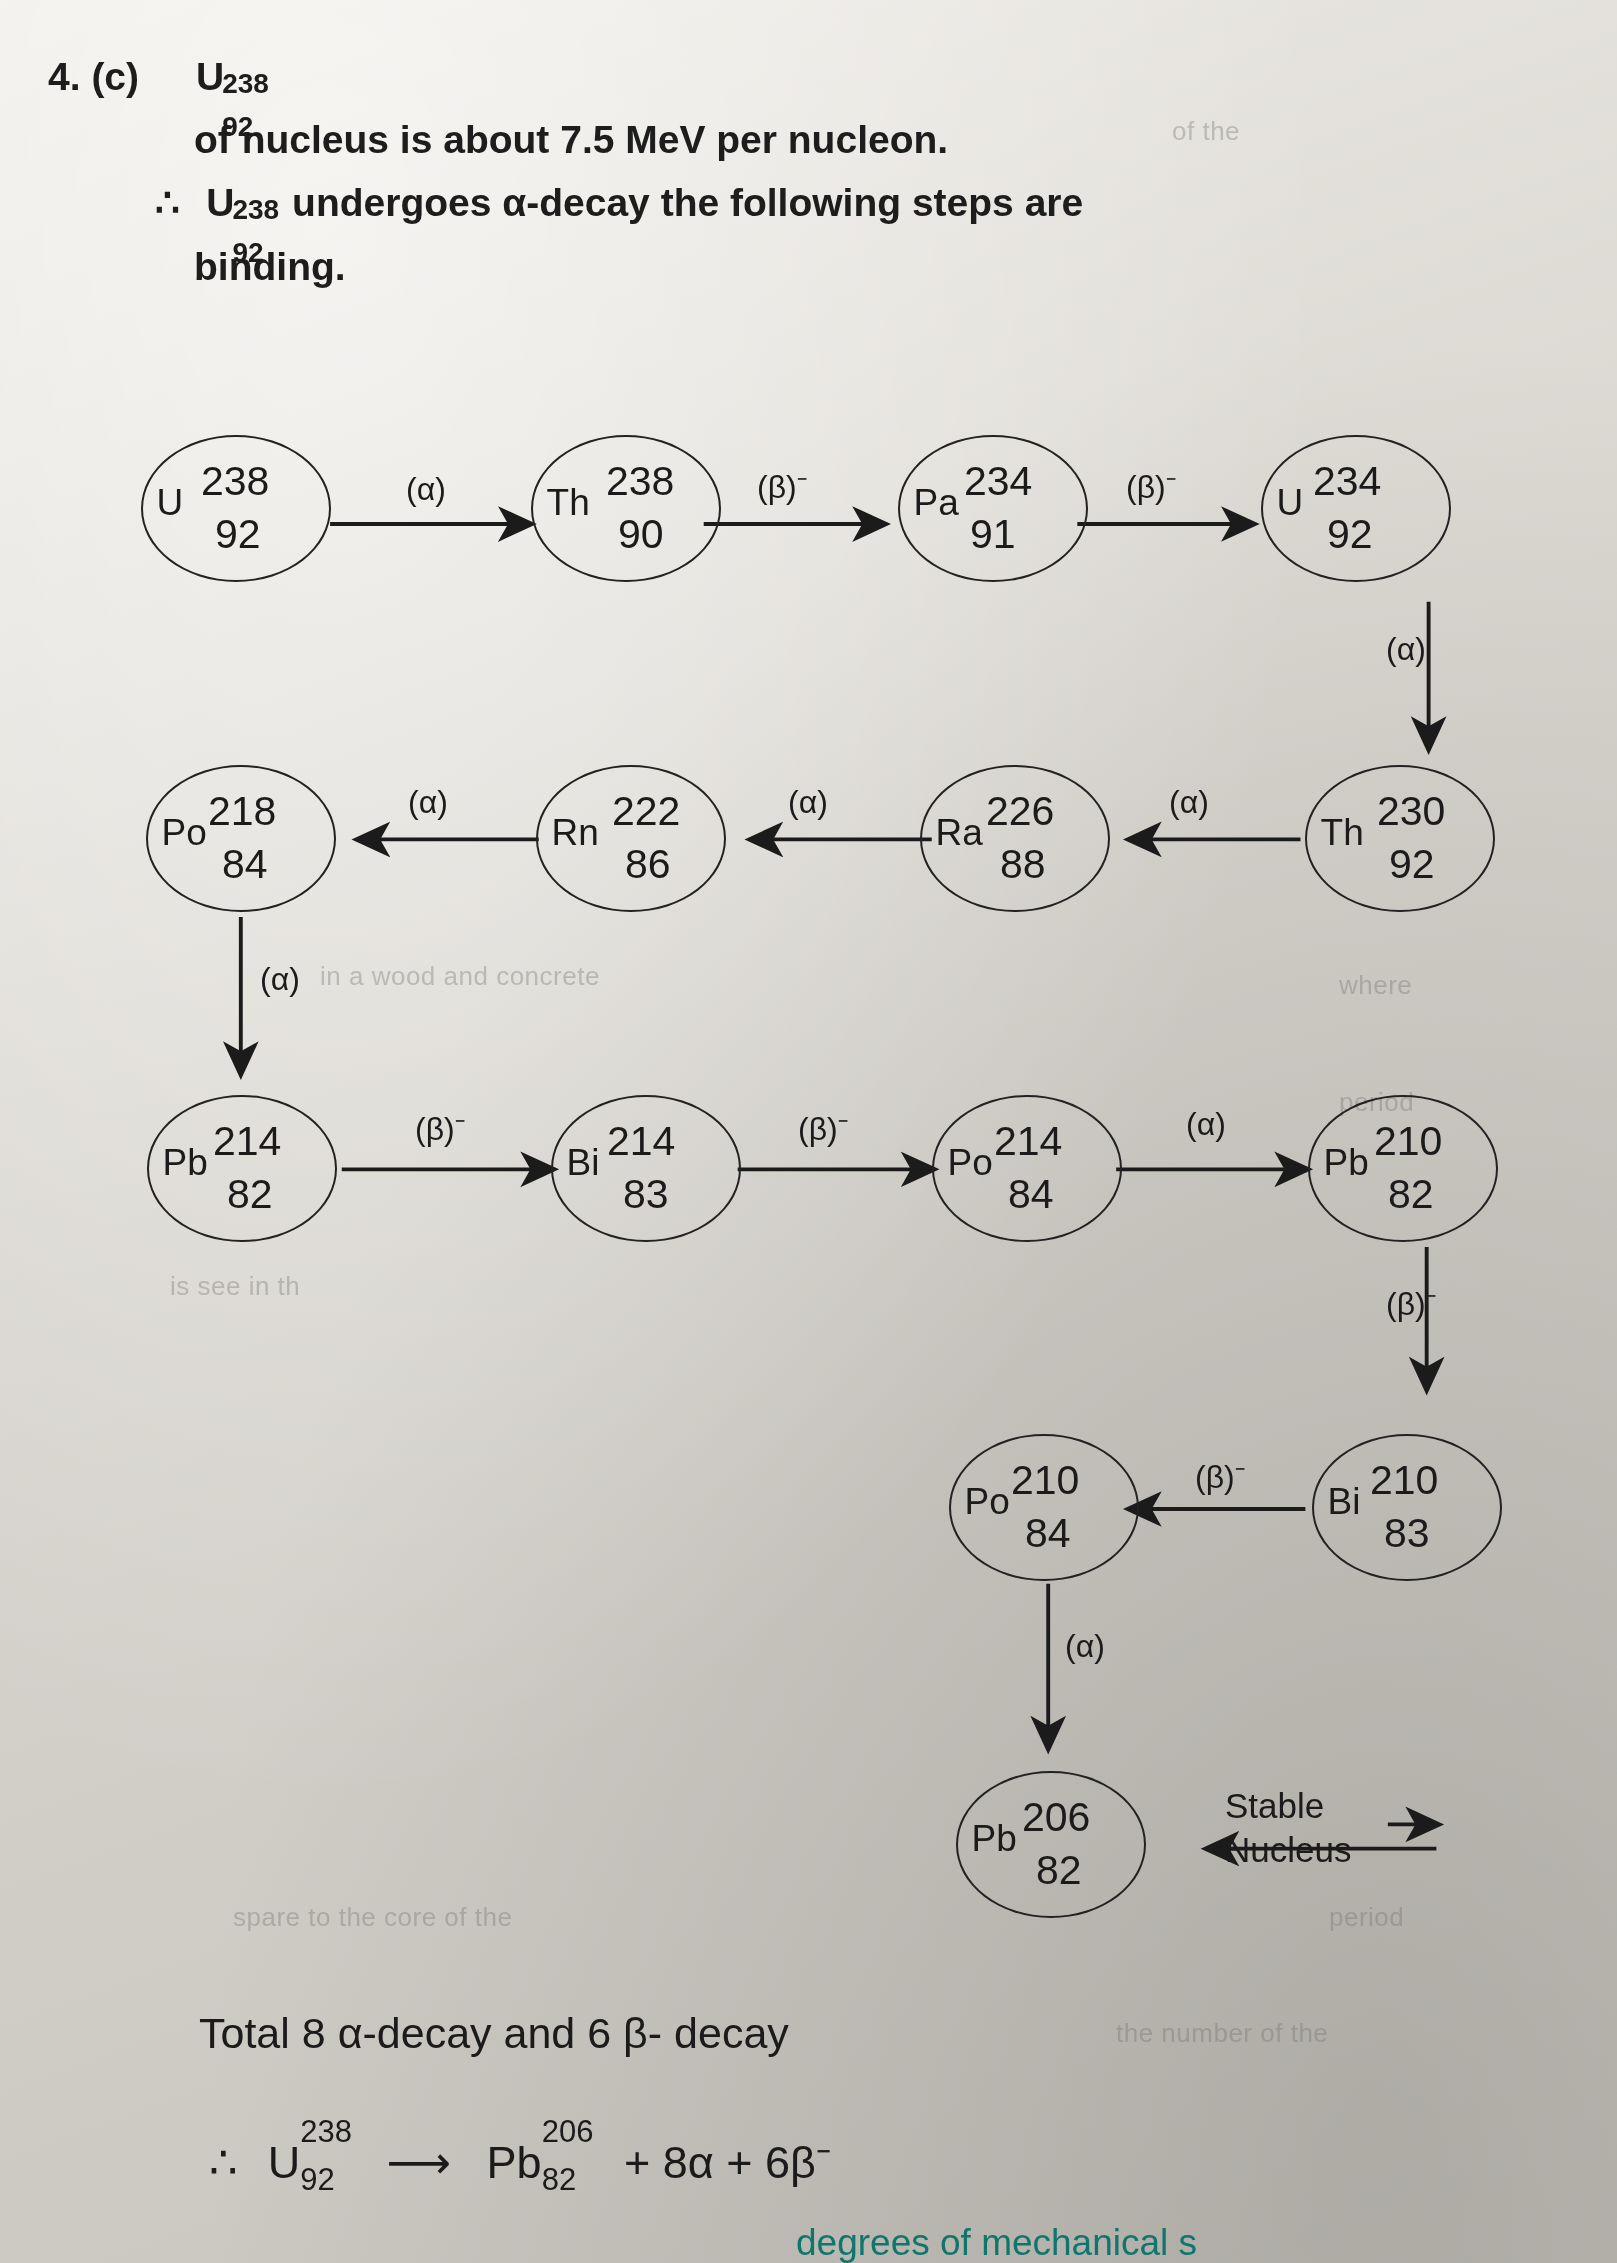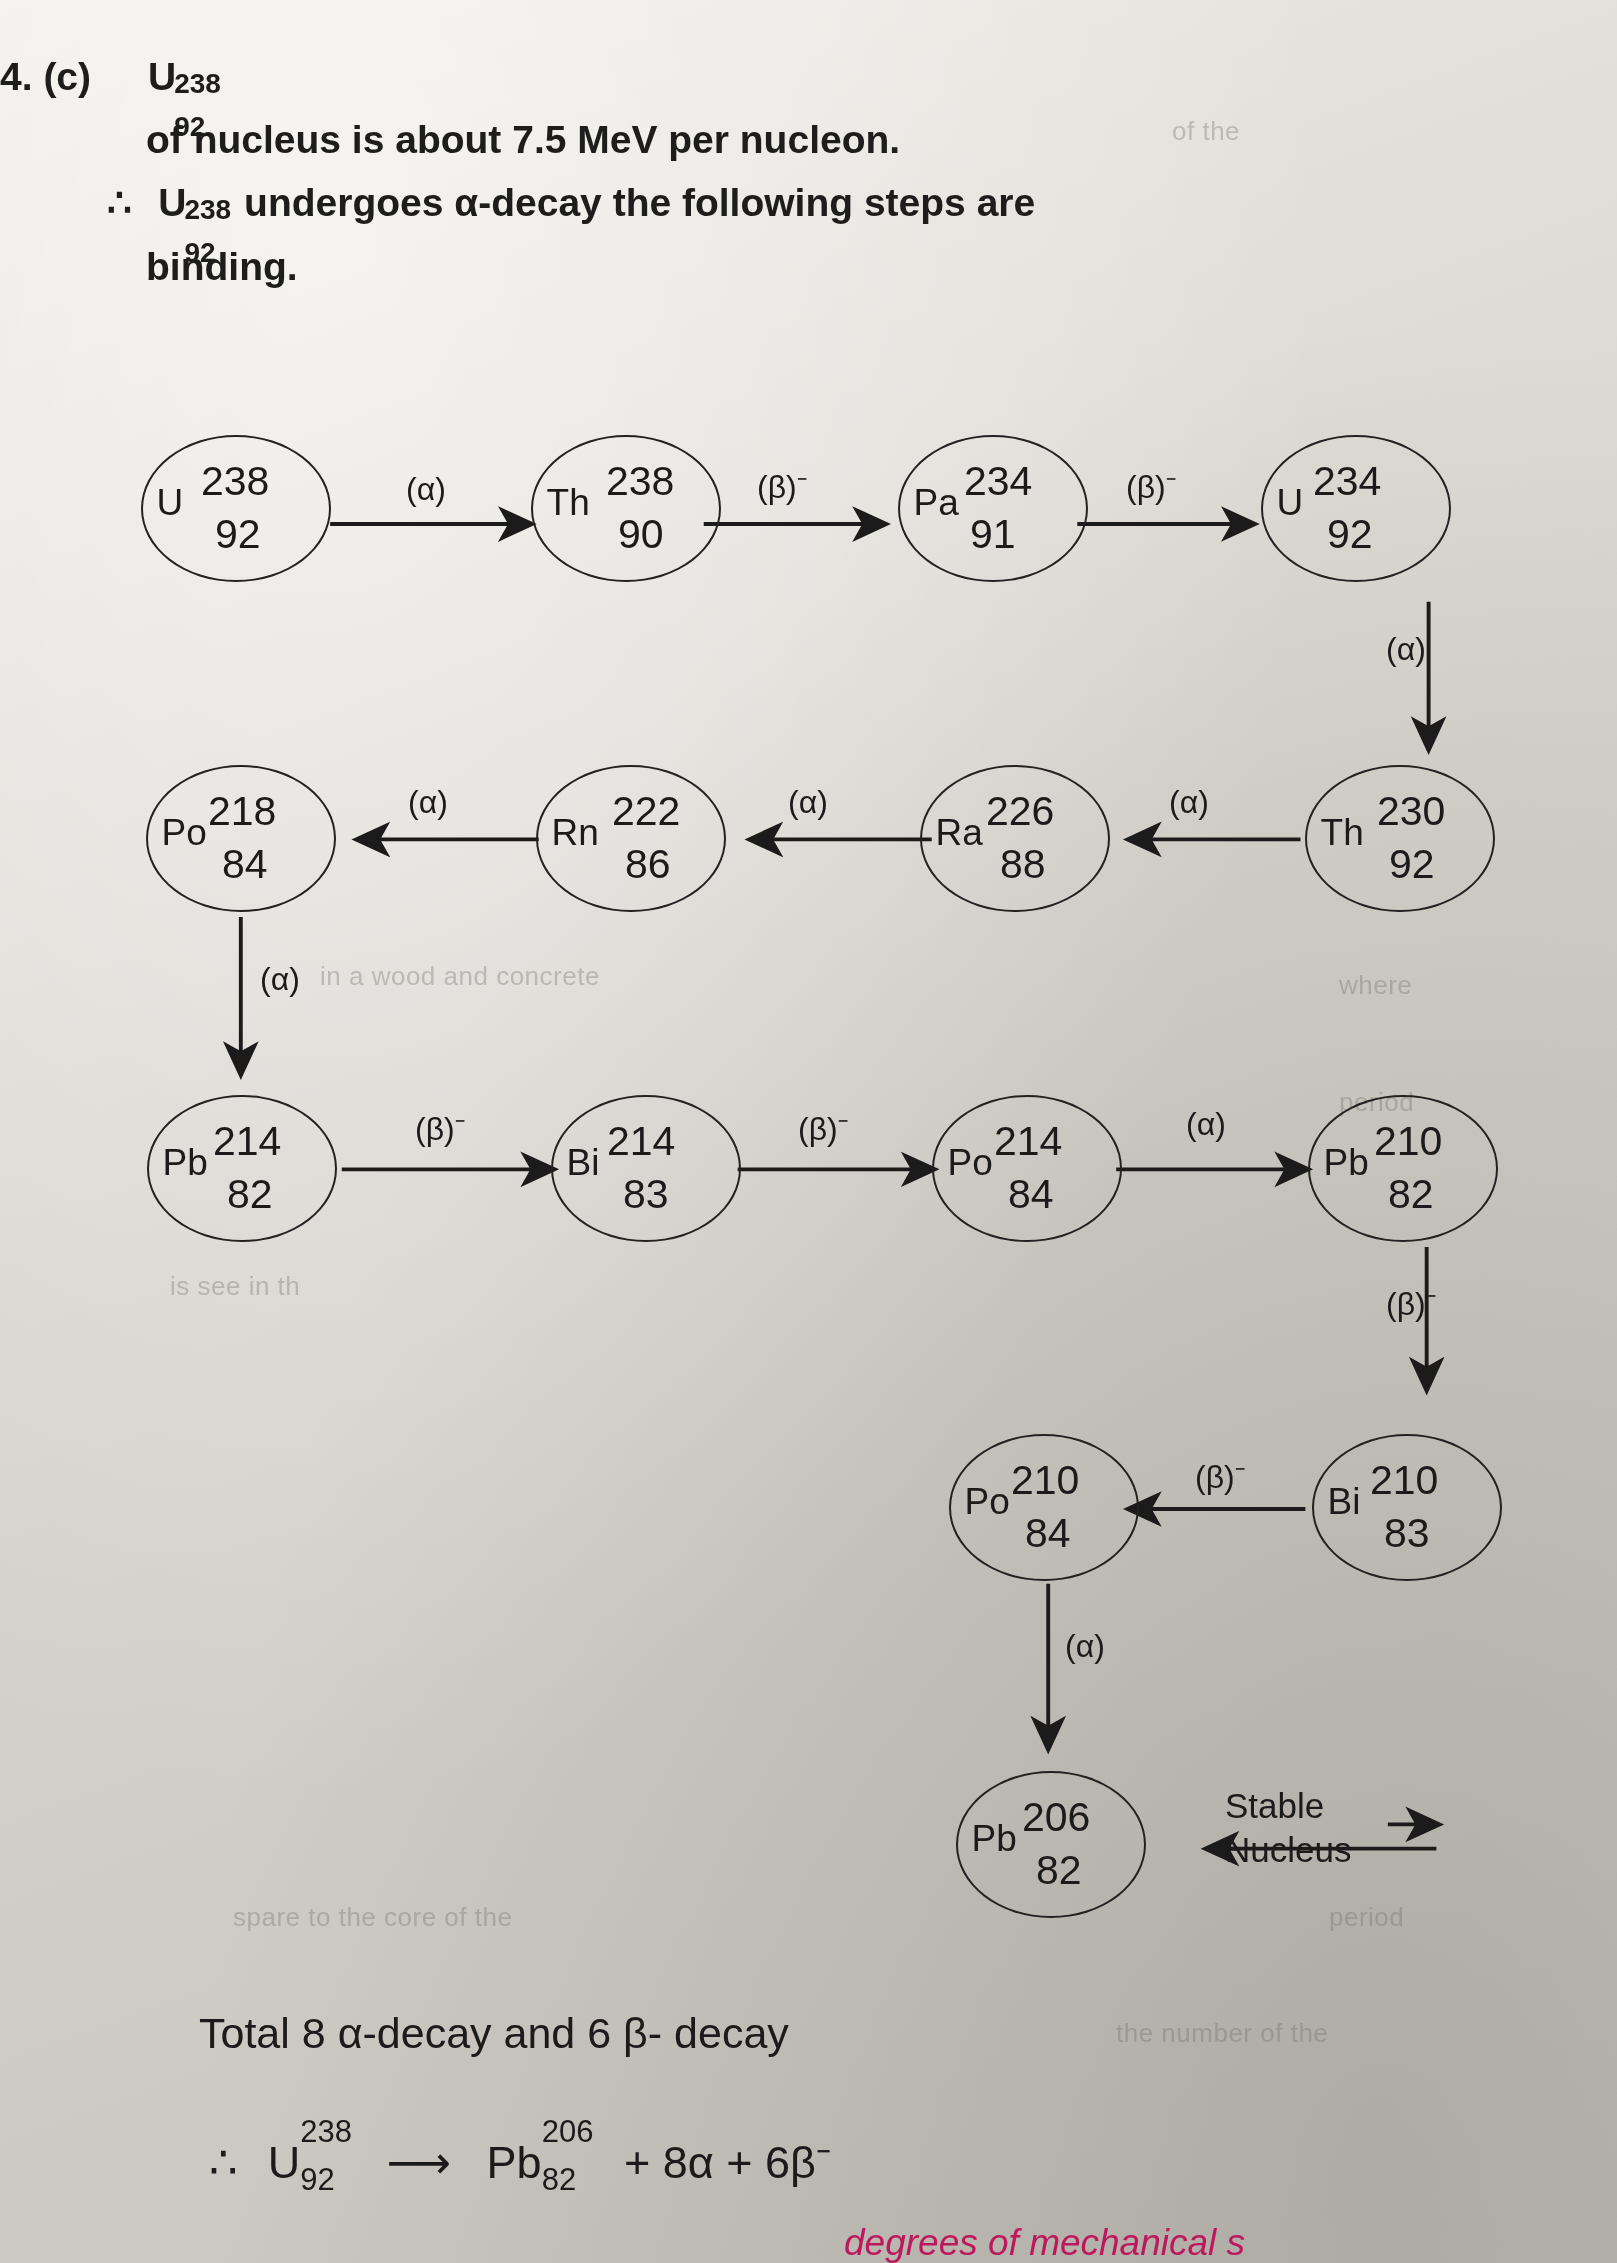--- a/index.html
+++ b/index.html
@@ -47,20 +47,21 @@
   
   .intro {
     position: absolute;
     left: 0;
     top: 45px;
     width: 1553px;
     font-size: 39px;
     line-height: 1.62;
     font-weight: 600;
     color: #1d1d1d;
+    padding-left: 48px;
   }
   .intro .line {
     position: relative;
     padding-left: 146px;
     white-space: nowrap;
   }
   .intro .line.first {
     padding-left: 0;
   }
   .tag {
@@ -186,26 +187,25 @@
     top: 25px;
     font-size: 31px;
   }
   .long-arrow {
     display: inline-block;
     margin: 0 27px 0 68px;
     letter-spacing: -3.9px;
   }
   .bottom-ghost {
     position: absolute;
-    left: 844px;
+    left: 796px;
     top: 2222px;
     font-size: 37px;
-    color: #be185d;
-    white-space: nowrap;
-    font-style: italic;
+    color: #0f766e;
+    white-space: nowrap;
   }
 </style>
 </head>
 <body>
 
 <div id="paper-shade"></div>
 
 <div class="sheet">
 
   <div id="ghost-text">

